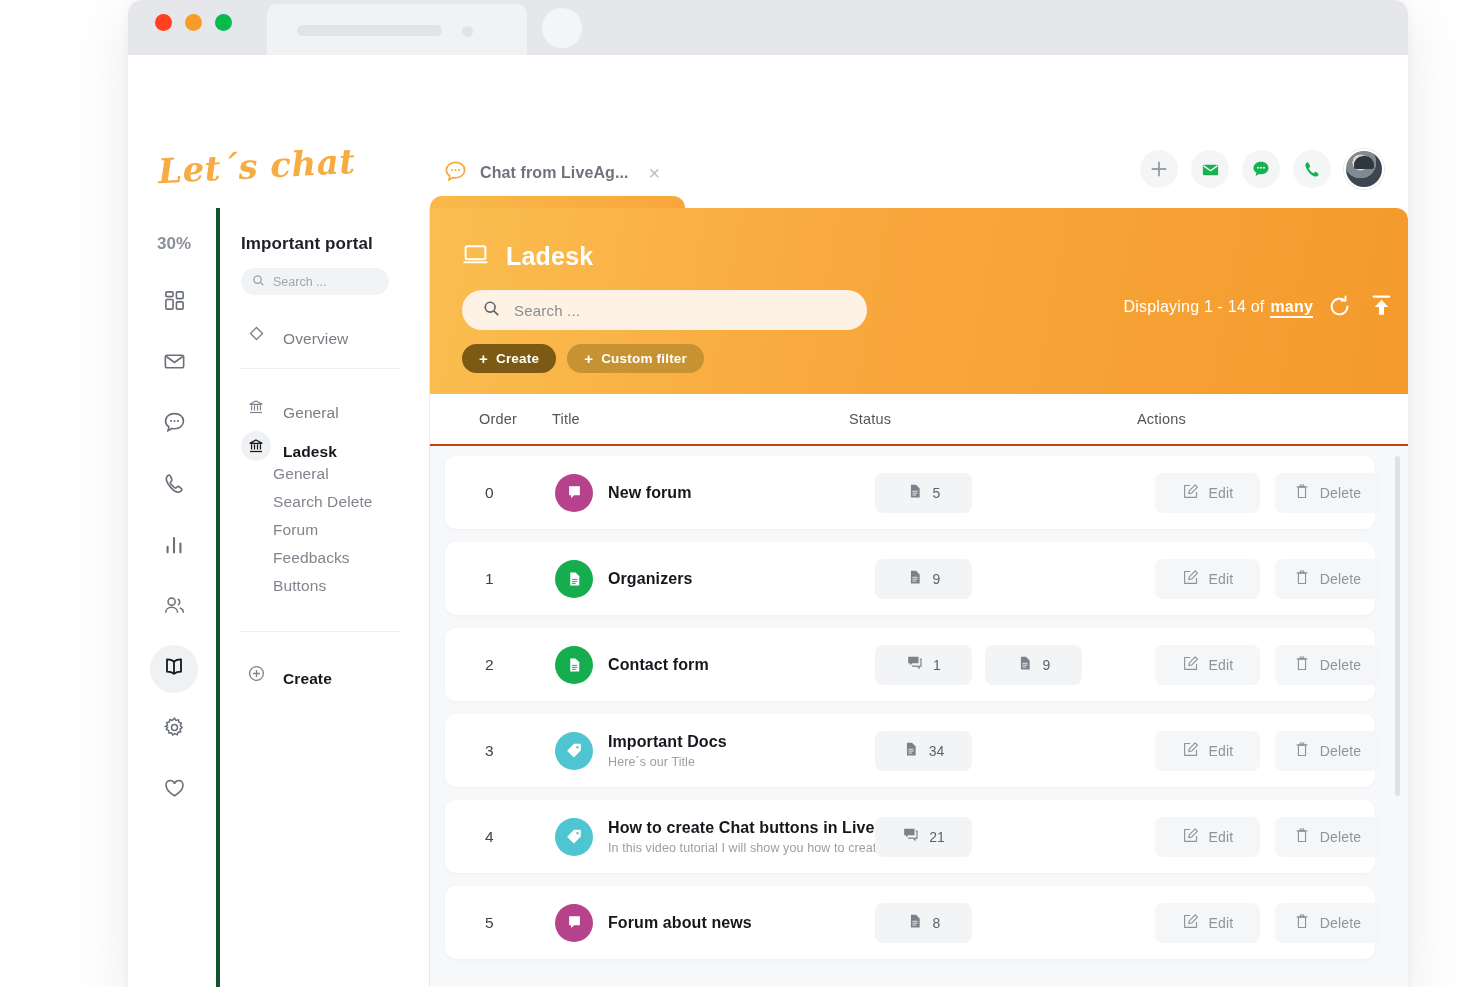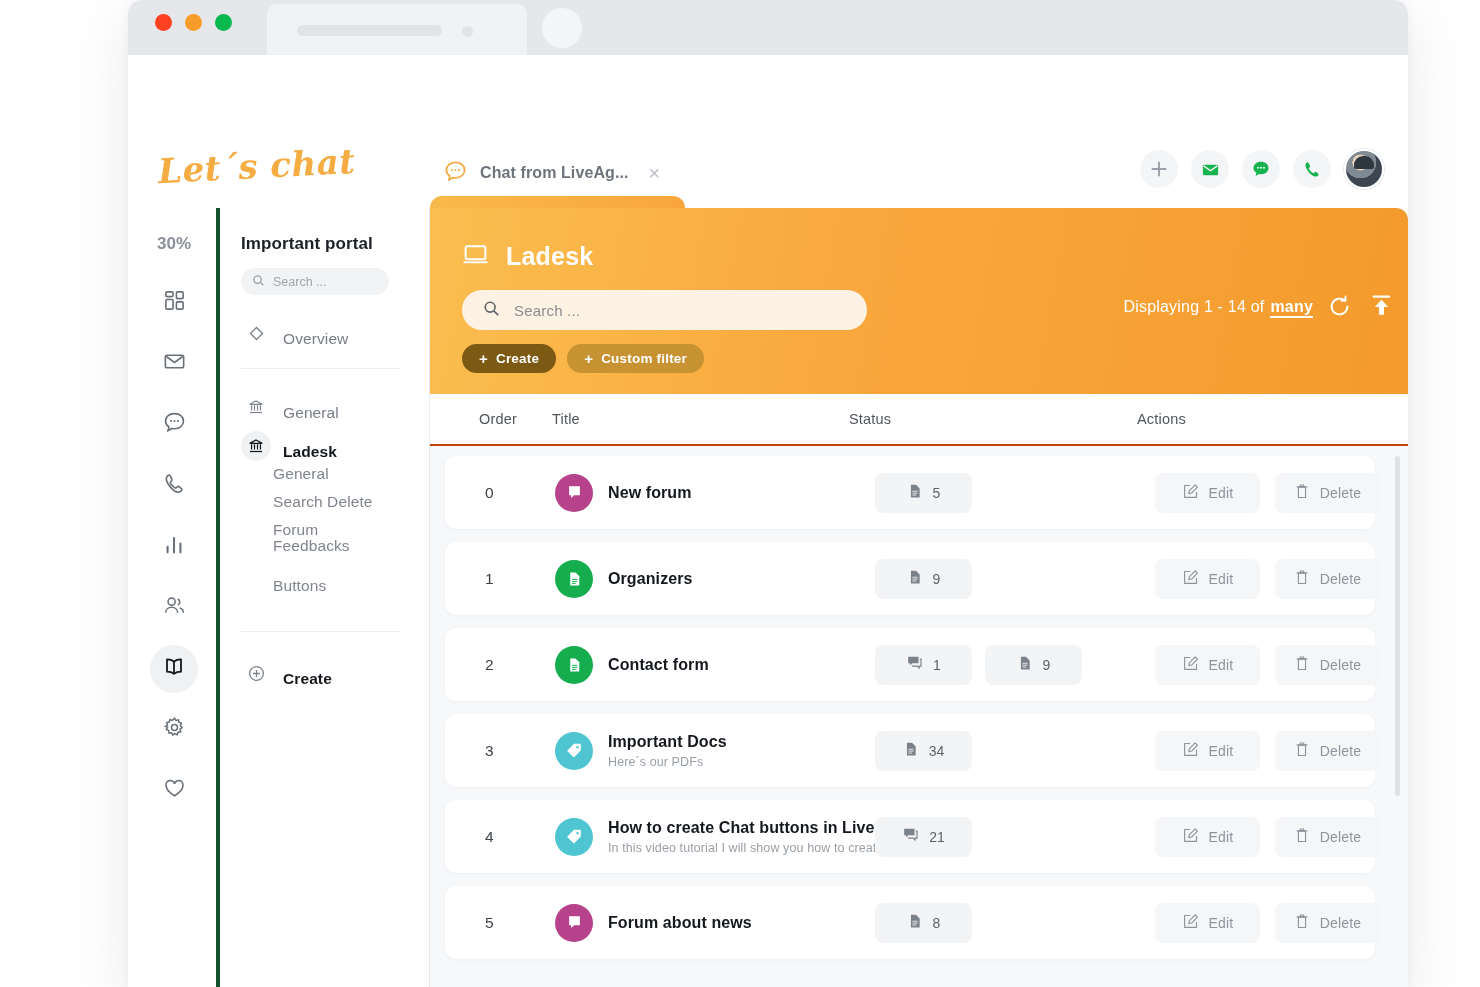--- a/index.html
+++ b/index.html
@@ -540,21 +540,21 @@
             <path d="M4 7v6M7.3 7v6M10.7 7v6M14 7v6"></path>
             <path d="M2.2 15.2h13.6"></path>
         </svg>
       </span>
       <span class="portal-row-label">Ladesk</span>
     </div>
 
     <div class="portal-sub" style="top:257px">General</div>
     <div class="portal-sub" style="top:285px">Search Delete</div>
     <div class="portal-sub" style="top:313px">Forum</div>
-    <div class="portal-sub" style="top:329px">Feedbacks</div>
+    <div class="portal-sub" style="top:341px">Feedbacks</div>
     <div class="portal-sub" style="top:369px">Buttons</div>
 
     <div class="portal-divider" style="top:423px"></div>
 
     <div class="portal-row" style="top:444px">
       <span class="portal-row-icon">
         <svg width="17" height="17" viewBox="0 0 18 18" fill="none" stroke="#7d838b" stroke-width="1.4">
           <circle cx="9" cy="9" r="7.3"></circle>
             <path d="M9 5.4v7.2M5.4 9h7.2"></path>
         </svg>
@@ -741,21 +741,21 @@
             <div class="row-card" style="top: 268px;">
               <span class="row-order">3</span>
               <span class="row-icon" style="background:#4ec5d0">
                 <svg width="19" height="19" viewBox="0 0 24 24">
                   <path d="M11.4 3.4H20v8.6l-8.8 8.8-8.6-8.6z" fill="#ffffff"></path>
                   <circle cx="15.8" cy="7.8" r="1.5" fill="#4ec5d0"></circle>
                 </svg>
               </span>
               <div class="row-text">
                 <div class="row-title">Important Docs</div>
-                <div class="row-sub">Here´s our PDFs</div>
+                <div class="row-sub">Here´s our Title</div>
               </div>
               <div class="badge badge-comments">
                 <span><svg width="16" height="16" viewBox="0 0 22 22">
                     <path d="M5.4 2.4h7l5 5v12.4h-12z" fill="#7c828a"></path>
                     <path d="M8 11.4h6M8 14h6M8 16.6h4" stroke="#f3f4f6" stroke-width="1.2" stroke-linecap="round"></path>
                   </svg></span>
                 <span class="badge-count">34</span>
               </div>
               <button class="action-btn btn-edit">
                 <span><svg width="17" height="17" viewBox="0 0 22 22" fill="none" stroke="#8e949b" stroke-width="1.5" stroke-linejoin="round">

